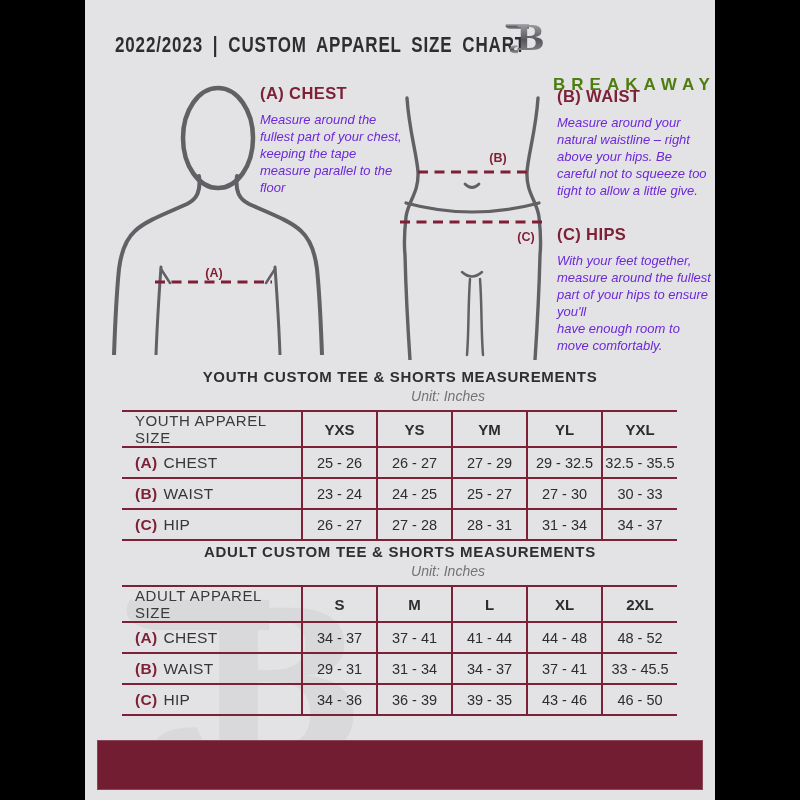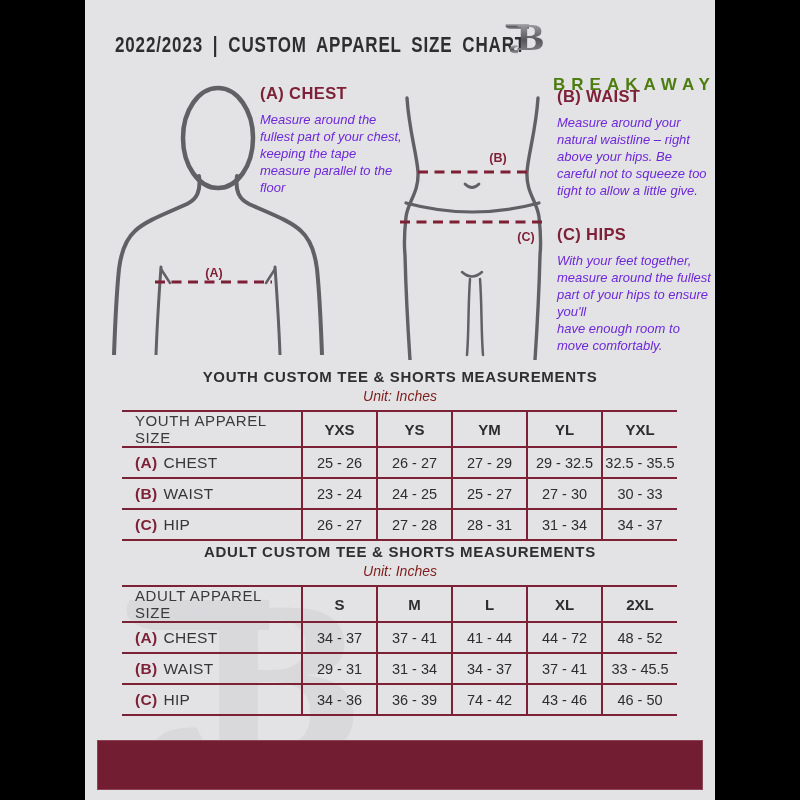--- a/index.html
+++ b/index.html
@@ -23,21 +23,21 @@
   .instr-hips{left:472px;top:225px;width:154px;}
 
   .fig{position:absolute;}
   .fig-upper{left:25px;top:83px;}
   .fig-lower{left:310px;top:95px;}
   .diag-label{font-family:"Liberation Sans",sans-serif;font-size:12.5px;font-weight:bold;fill:#7f1f35;}
 
   
   .tbl-block{position:absolute;left:0;width:544px;z-index:1;}
   .tbl-title{width:630px;text-align:center;font-size:15px;font-weight:bold;letter-spacing:0.7px;color:#2f2f31;margin:0;}
-  .tbl-unit{width:630px;text-align:center;font-size:14px;font-style:italic;color:#7f1d1d;margin:3px 8px 0 0;}
+  .tbl-unit{width:630px;text-align:center;font-size:14px;font-style:italic;color:#737373;margin:3px 8px 0 0;padding-left:48px;}
   table{border-collapse:collapse;table-layout:fixed;width:555px;margin:6px 0 0 37px;
     border-top:2px solid #7d2137;border-bottom:2px solid #7d2137;background:transparent;}
   th,td{border-bottom:2px solid #7d2137;vertical-align:middle;padding:0;}
   th:nth-child(n+2),td:nth-child(n+2){border-left:2px solid #7d2137;}
   thead tr{height:33px;}
   tbody tr{height:31px;}
   .cell-lh{font-size:15px;font-weight:normal;color:#3a3a3c;text-align:left;padding-left:13px;letter-spacing:0.6px;}
   .cell-size{font-size:15px;font-weight:bold;color:#2d2d2f;text-align:center;margin-left:40px;}
   .cell-label{text-align:left;padding-left:13px;font-size:15.5px;color:#363638;letter-spacing:0.3px;}
   .cell-label .pfx{font-weight:bold;color:#7d2137;margin-right:6px;}
@@ -203,36 +203,36 @@
             <th class="cell-size">XL</th>
             <th class="cell-size">2XL</th>
           </tr>
         </thead>
         <tbody>
           <tr>
             <td class="cell-label"><span class="pfx">(A)</span><span>CHEST</span></td>
             <td class="cell-val">34 - 37</td>
             <td class="cell-val">37 - 41</td>
             <td class="cell-val">41 - 44</td>
-            <td class="cell-val">44 - 72</td>
+            <td class="cell-val">44 - 48</td>
             <td class="cell-val">48 - 52</td>
           </tr>
           <tr>
             <td class="cell-label"><span class="pfx">(B)</span><span>WAIST</span></td>
             <td class="cell-val">29 - 31</td>
             <td class="cell-val">31 - 34</td>
             <td class="cell-val">34 - 37</td>
             <td class="cell-val">37 - 41</td>
             <td class="cell-val">33 - 45.5</td>
           </tr>
           <tr>
             <td class="cell-label"><span class="pfx">(C)</span><span>HIP</span></td>
             <td class="cell-val">34 - 36</td>
             <td class="cell-val">36 - 39</td>
-            <td class="cell-val">74 - 42</td>
+            <td class="cell-val">39 - 35</td>
             <td class="cell-val">43 - 46</td>
             <td class="cell-val">46 - 50</td>
           </tr>
         </tbody>
       </table>
     </div>
 
     <div class="footer-bar"></div>
   </div>
 </div>

